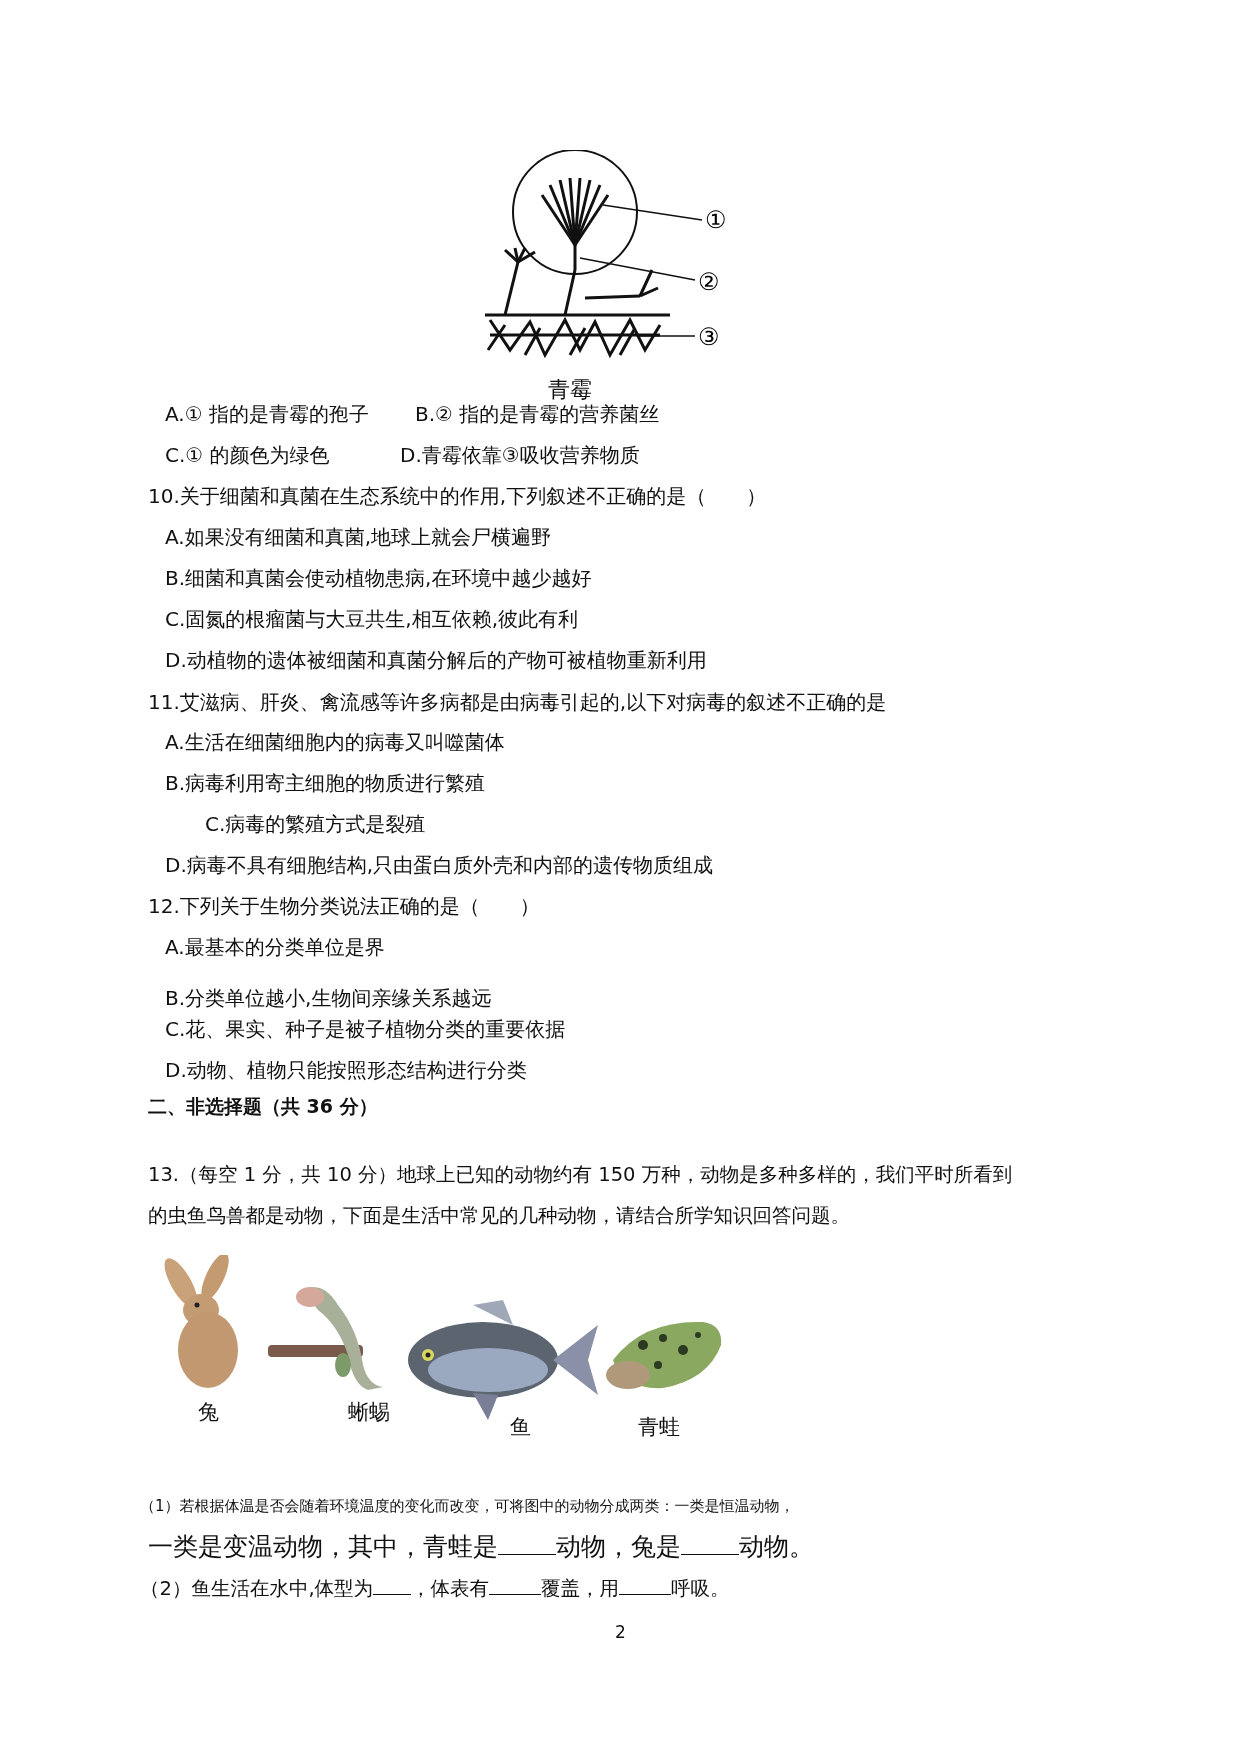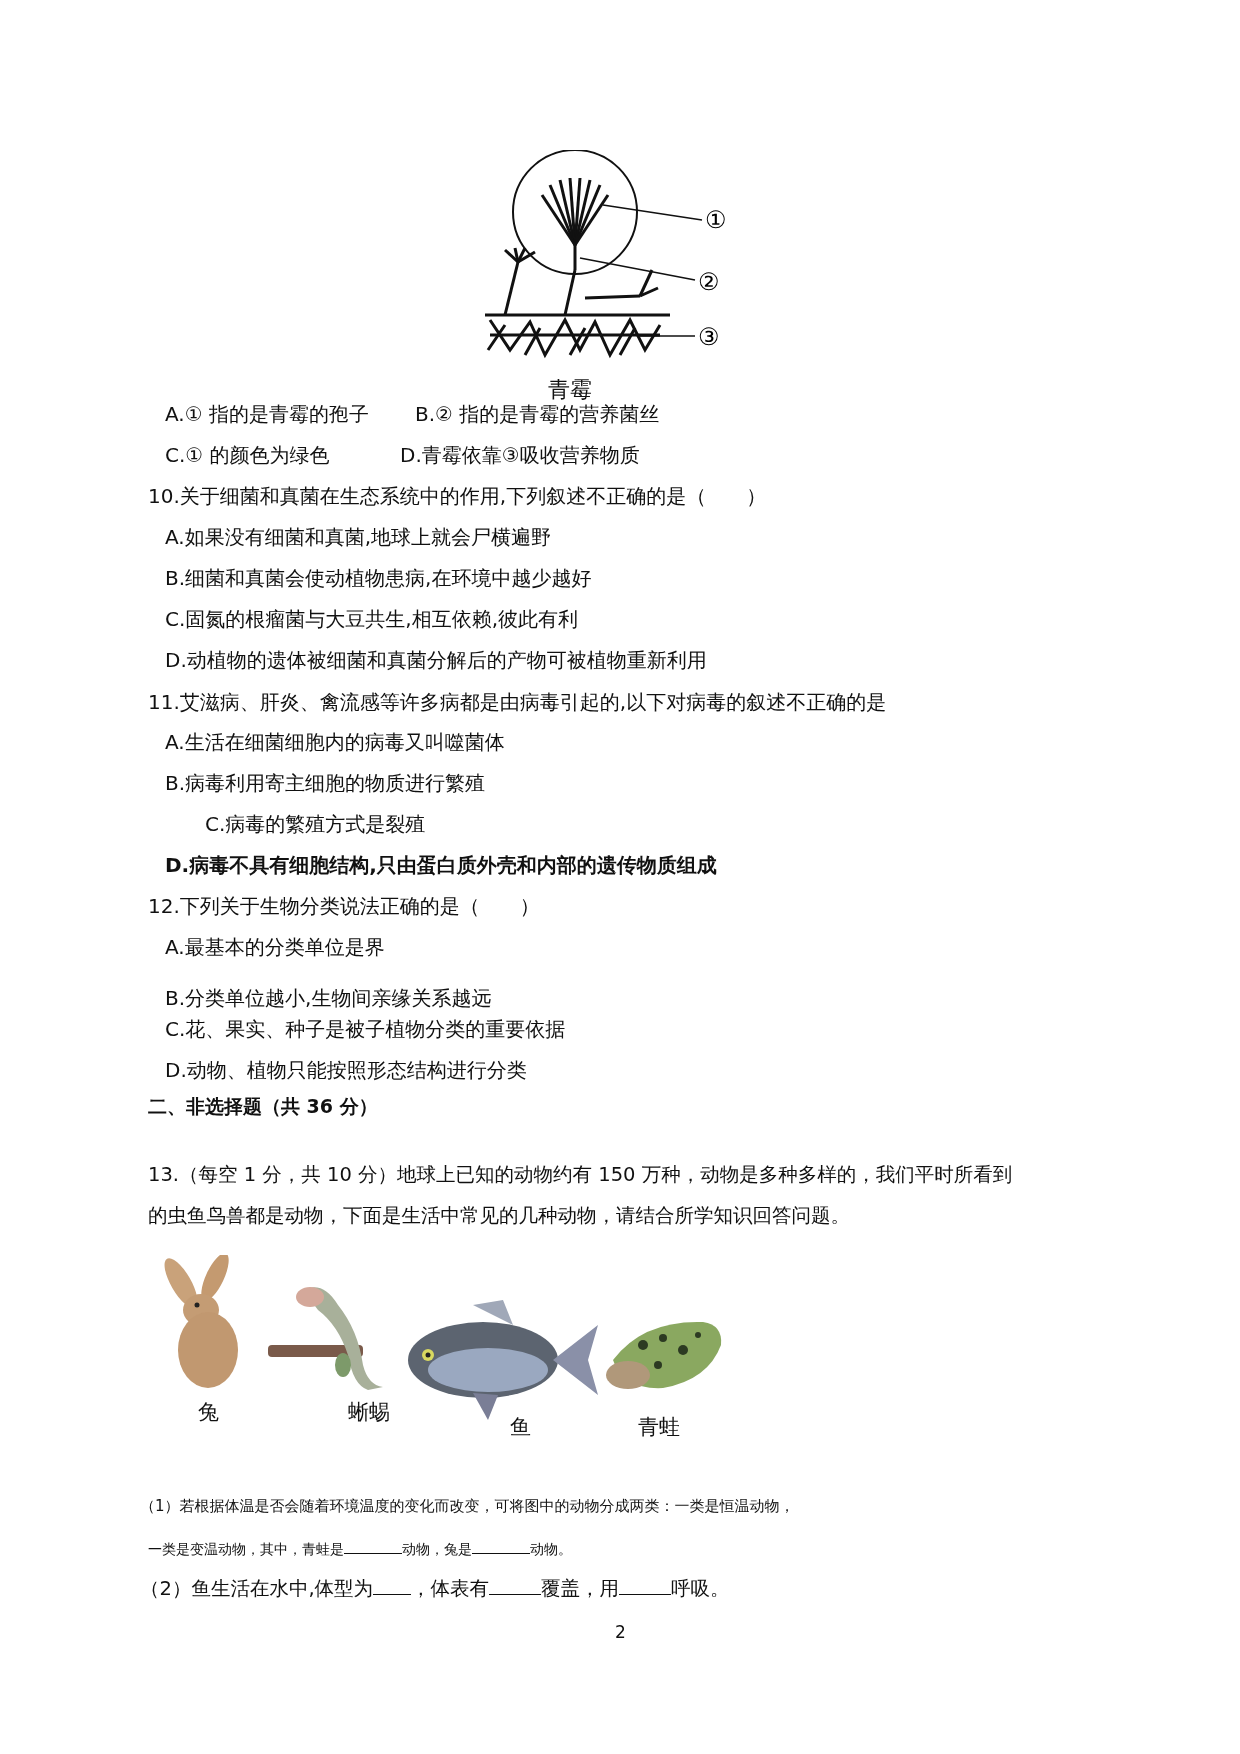--- a/index.html
+++ b/index.html
@@ -72,21 +72,21 @@
 <div class="abs line q" style="top:482px;">10.关于细菌和真菌在生态系统中的作用,下列叙述不正确的是（　　）</div>
 <div class="abs line opt" style="top:523px;">A.如果没有细菌和真菌,地球上就会尸横遍野</div>
 <div class="abs line opt" style="top:564px;">B.细菌和真菌会使动植物患病,在环境中越少越好</div>
 <div class="abs line opt" style="top:605px;">C.固氮的根瘤菌与大豆共生,相互依赖,彼此有利</div>
 <div class="abs line opt" style="top:646px;">D.动植物的遗体被细菌和真菌分解后的产物可被植物重新利用</div>
 
 <div class="abs line q" style="top:688px;">11.艾滋病、肝炎、禽流感等许多病都是由病毒引起的,以下对病毒的叙述不正确的是</div>
 <div class="abs line opt" style="top:728px;">A.生活在细菌细胞内的病毒又叫噬菌体</div>
 <div class="abs line opt" style="top:769px;">B.病毒利用寄主细胞的物质进行繁殖</div>
 <div class="abs line opt" style="top:810px;margin-left:40px;">C.病毒的繁殖方式是裂殖</div>
-<div class="abs line opt" style="top:851px;font-weight:bold;">D.病毒不具有细胞结构,只由蛋白质外壳和内部的遗传物质组成</div>
+<div class="abs line opt" style="top:851px;">D.病毒不具有细胞结构,只由蛋白质外壳和内部的遗传物质组成</div>
 
 <div class="abs line q" style="top:892px;">12.下列关于生物分类说法正确的是（　　）</div>
 <div class="abs line opt" style="top:933px;">A.最基本的分类单位是界</div>
 <div class="abs line opt" style="top:984px;">B.分类单位越小,生物间亲缘关系越远</div>
 <div class="abs line opt" style="top:1015px;">C.花、果实、种子是被子植物分类的重要依据</div>
 <div class="abs line opt" style="top:1056px;">D.动物、植物只能按照形态结构进行分类</div>
 
 <div class="abs line q heading" style="top:1092px;">二、非选择题（共 36 分）</div>
 
 <div class="abs line q" style="top:1161px; font-size:19.5px;">13.（每空 1 分，共 10 分）地球上已知的动物约有 150 万种，动物是多种多样的，我们平时所看到</div>
@@ -128,21 +128,21 @@
     <circle cx="95" cy="25" r="3" fill="#2c3a22"></circle>
     <ellipse cx="25" cy="65" rx="22" ry="14" fill="#b0987a"></ellipse>
   </svg>
   <div class="animal-label" style="left:50px; top:143px;">兔</div>
   <div class="animal-label" style="left:200px; top:143px;">蜥蜴</div>
   <div class="animal-label" style="left:362px; top:158px;">鱼</div>
   <div class="animal-label" style="left:490px; top:158px;">青蛙</div>
 </div>
 
 <div class="abs line" style="left:140px; top:1492px; font-size:15px;">（1）若根据体温是否会随着环境温度的变化而改变，可将图中的动物分成两类：一类是恒温动物，</div>
-<div class="abs line q" style="top:1533px; font-size:14px;">
+<div class="abs line q" style="top:1533px; font-size:25px;">
   <span>一类是变温动物，其中，青蛙是</span><span class="blank" style="width:58px;"></span><span>动物，兔是</span><span class="blank" style="width:58px;"></span><span>动物。</span>
 </div>
 
 <div class="abs line" style="left:140px; top:1574px; font-size:19.5px;">
   <span>（2）鱼生活在水中,体型为</span><span class="blank" style="width:38px;"></span><span>，体表有</span><span class="blank" style="width:52px;"></span><span>覆盖，用</span><span class="blank" style="width:52px;"></span><span>呼吸。</span>
 </div>
 
 <div class="abs pageno" style="left:615px; top:1622px;">2</div>
 
 </body></html>

